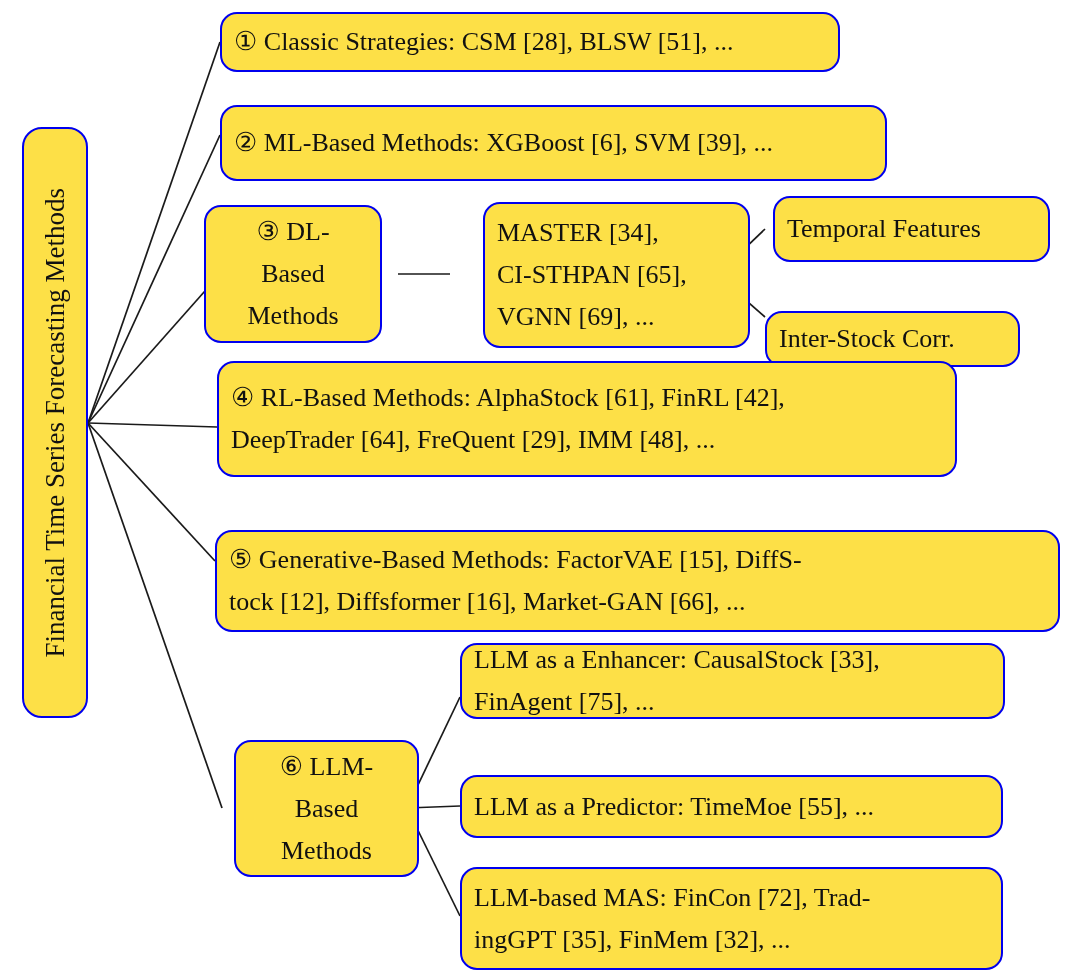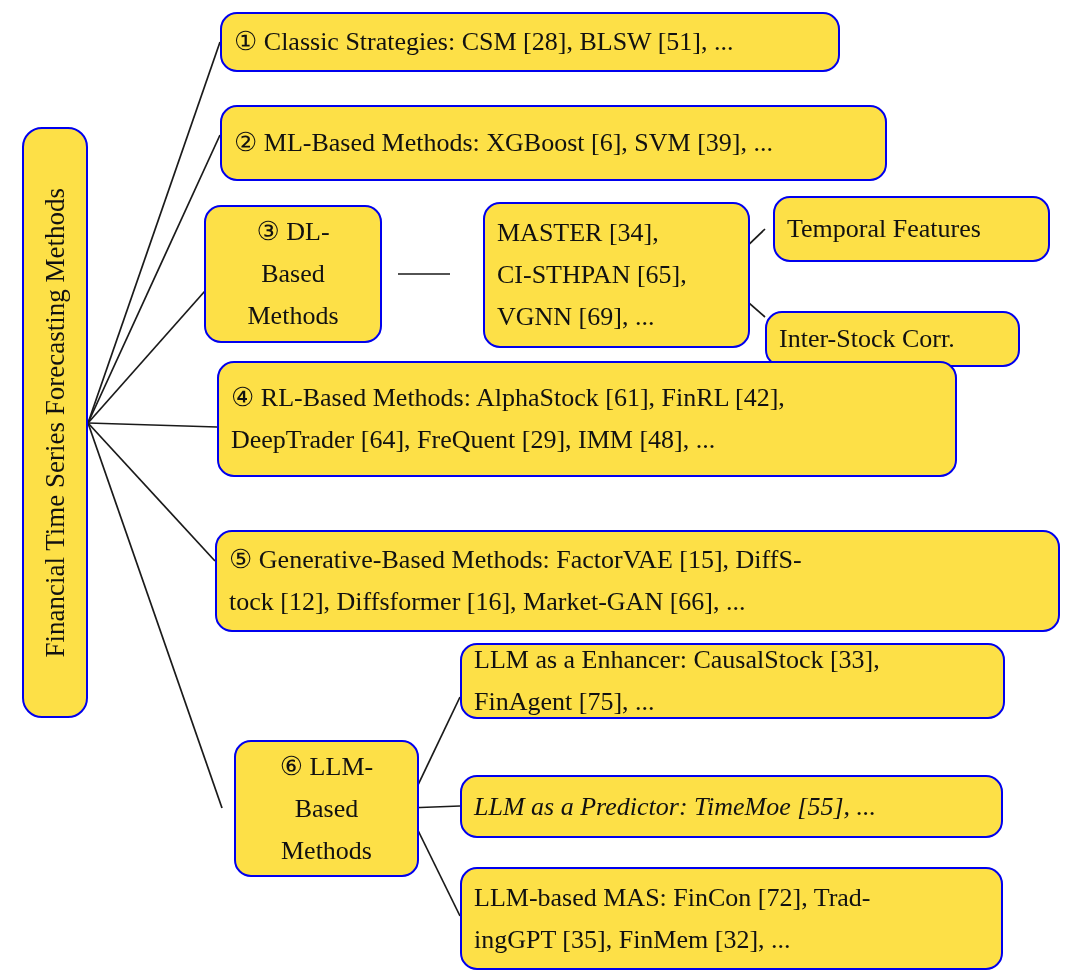--- a/index.html
+++ b/index.html
@@ -30,21 +30,21 @@
   .box-dl         { left:204px; top:205px; width:178px; height:138px; }
   .box-rl         { left:217px; top:361px; width:740px; height:116px; }
   .box-generative { left:215px; top:530px; width:845px; height:102px; }
   .box-llm        { left:222px; top:740px; width:185px; height:137px;margin-left:12px; }
   
   .box-dlmodels   { left:450px; top:202px; width:267px; height:146px;margin-left:33px; }
   .box-temporal   { left:765px; top:196px; width:277px; height:66px;margin-left:8px; }
   .box-interstock { left:765px; top:290px; width:255px; height:56px;margin-top:21px; }
   
   .box-enhancer   { left:460px; top:643px; width:545px; height:76px; }
-  .box-predictor  { left:460px; top:775px; width:543px; height:63px;font-style:italic; }
+  .box-predictor  { left:460px; top:775px; width:543px; height:63px; }
   .box-mas        { left:460px; top:867px; width:543px; height:103px;align-items:center; }
 </style>
 </head>
 <body>
 
 <div class="canvas">
 
   <svg id="edge-layer" viewBox="0 0 1069 979" xmlns="http://www.w3.org/2000/svg">
       <line x1="88" y1="423" x2="220" y2="42" stroke="#1a1a1a" stroke-width="1.7"></line>
       <line x1="88" y1="423" x2="220" y2="135" stroke="#1a1a1a" stroke-width="1.7"></line>

